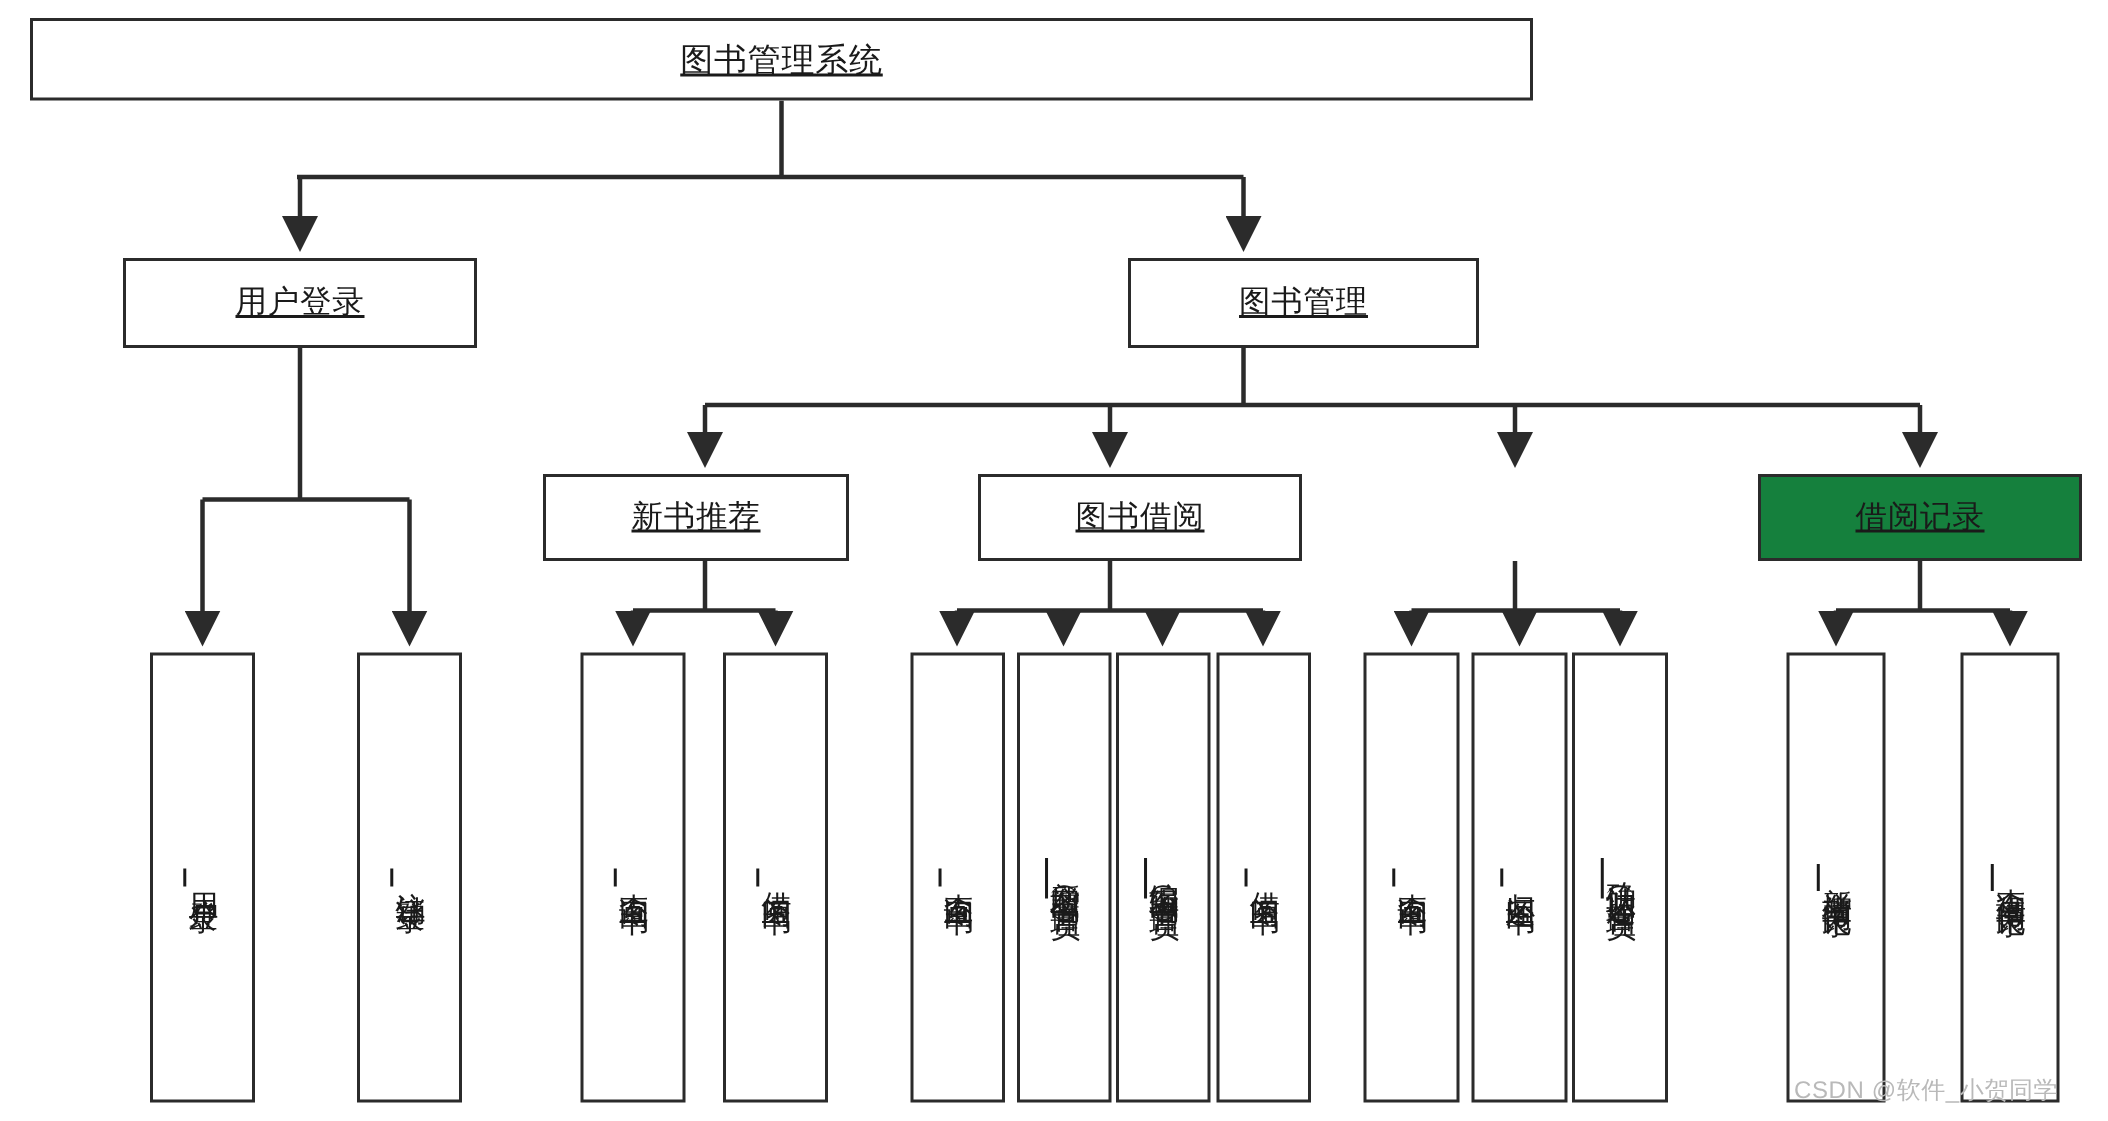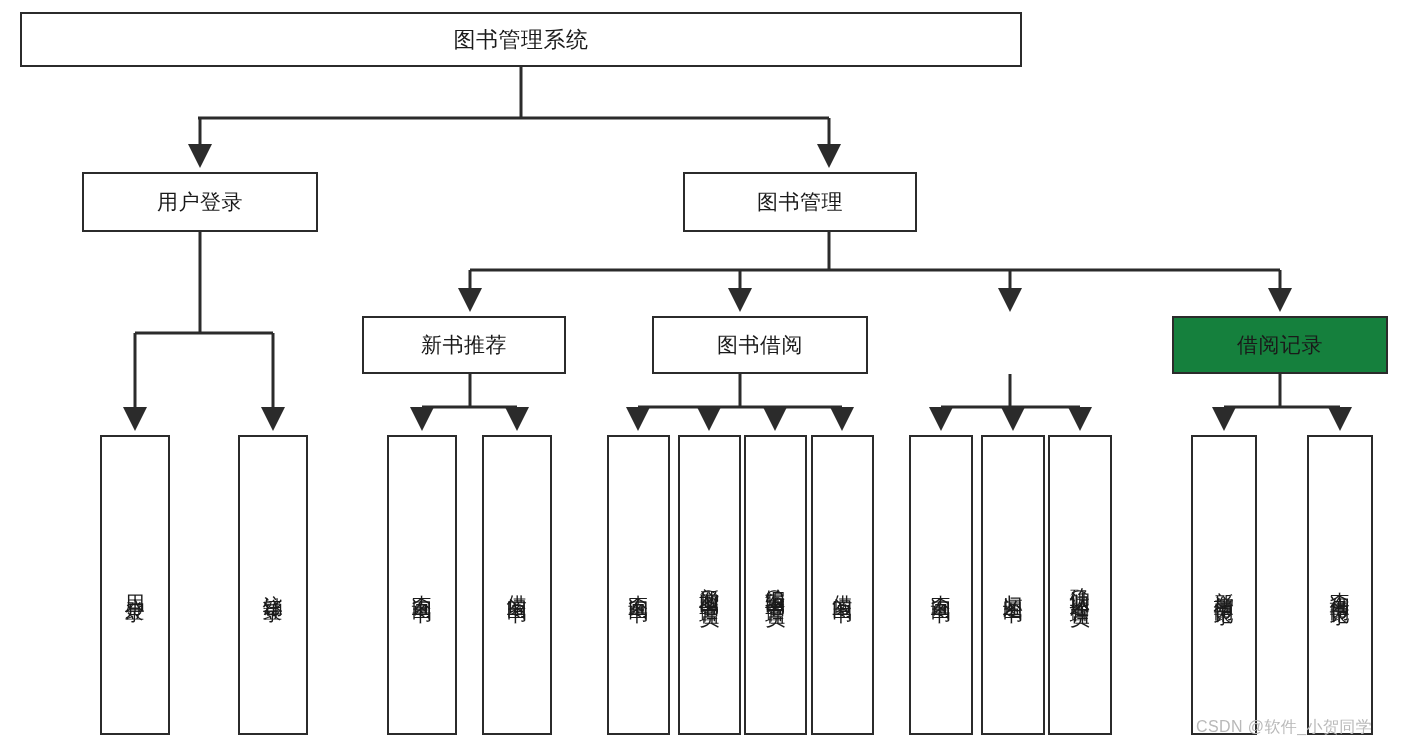--- a/index.html
+++ b/index.html
@@ -13,20 +13,21 @@
 
   .node{
     position:absolute;
     box-sizing:border-box;
     background:#ffffff;
     border:2px solid #2b2b2b;
     display:flex;
     align-items:center;
     justify-content:center;
     text-align:left;
+    text-decoration:underline;
   }
   .node .lbl{
     display:block;
     line-height:1.18;
     letter-spacing:.5px;
     color:#1a1a1a;
     white-space:pre;
   }
   
   .node.h .lbl{font-size:21px;}
@@ -108,21 +109,21 @@
     </g>
   </svg>
 
   <div class="node h root" style="left: 20px; top: 12px; width: 1002px; height: 55px; border-color: rgb(43, 43, 43); background: rgb(255, 255, 255);">
     <span class="lbl">图书管理系统</span>
   </div>
 
   <div class="node h" style="left: 82px; top: 172px; width: 236px; height: 60px; border-color: rgb(43, 43, 43); background: rgb(255, 255, 255);">
     <span class="lbl">用户登录</span>
   </div>
-  <div class="node h" style="left: 683px; top: 172px; width: 234px; height: 60px; border-color: rgb(43, 43, 43); background: rgb(255, 255, 255);">
+  <div class="node h" style="left: 752px; top: 172px; width: 234px; height: 60px; border-color: rgb(43, 43, 43); background: rgb(255, 255, 255);">
     <span class="lbl">图书管理</span>
   </div>
 
   <div class="node h" style="left: 362px; top: 316px; width: 204px; height: 58px; border-color: rgb(43, 43, 43); background: rgb(255, 255, 255);">
     <span class="lbl">新书推荐</span>
   </div>
   <div class="node h" style="left: 652px; top: 316px; width: 216px; height: 58px; border-color: rgb(43, 43, 43); background: rgb(255, 255, 255);">
     <span class="lbl">图书借阅</span>
   </div>
   <div class="node h" style="left: 1172px; top: 316px; width: 216px; height: 58px; border-color: rgb(43, 43, 43); background: #15803d;">

